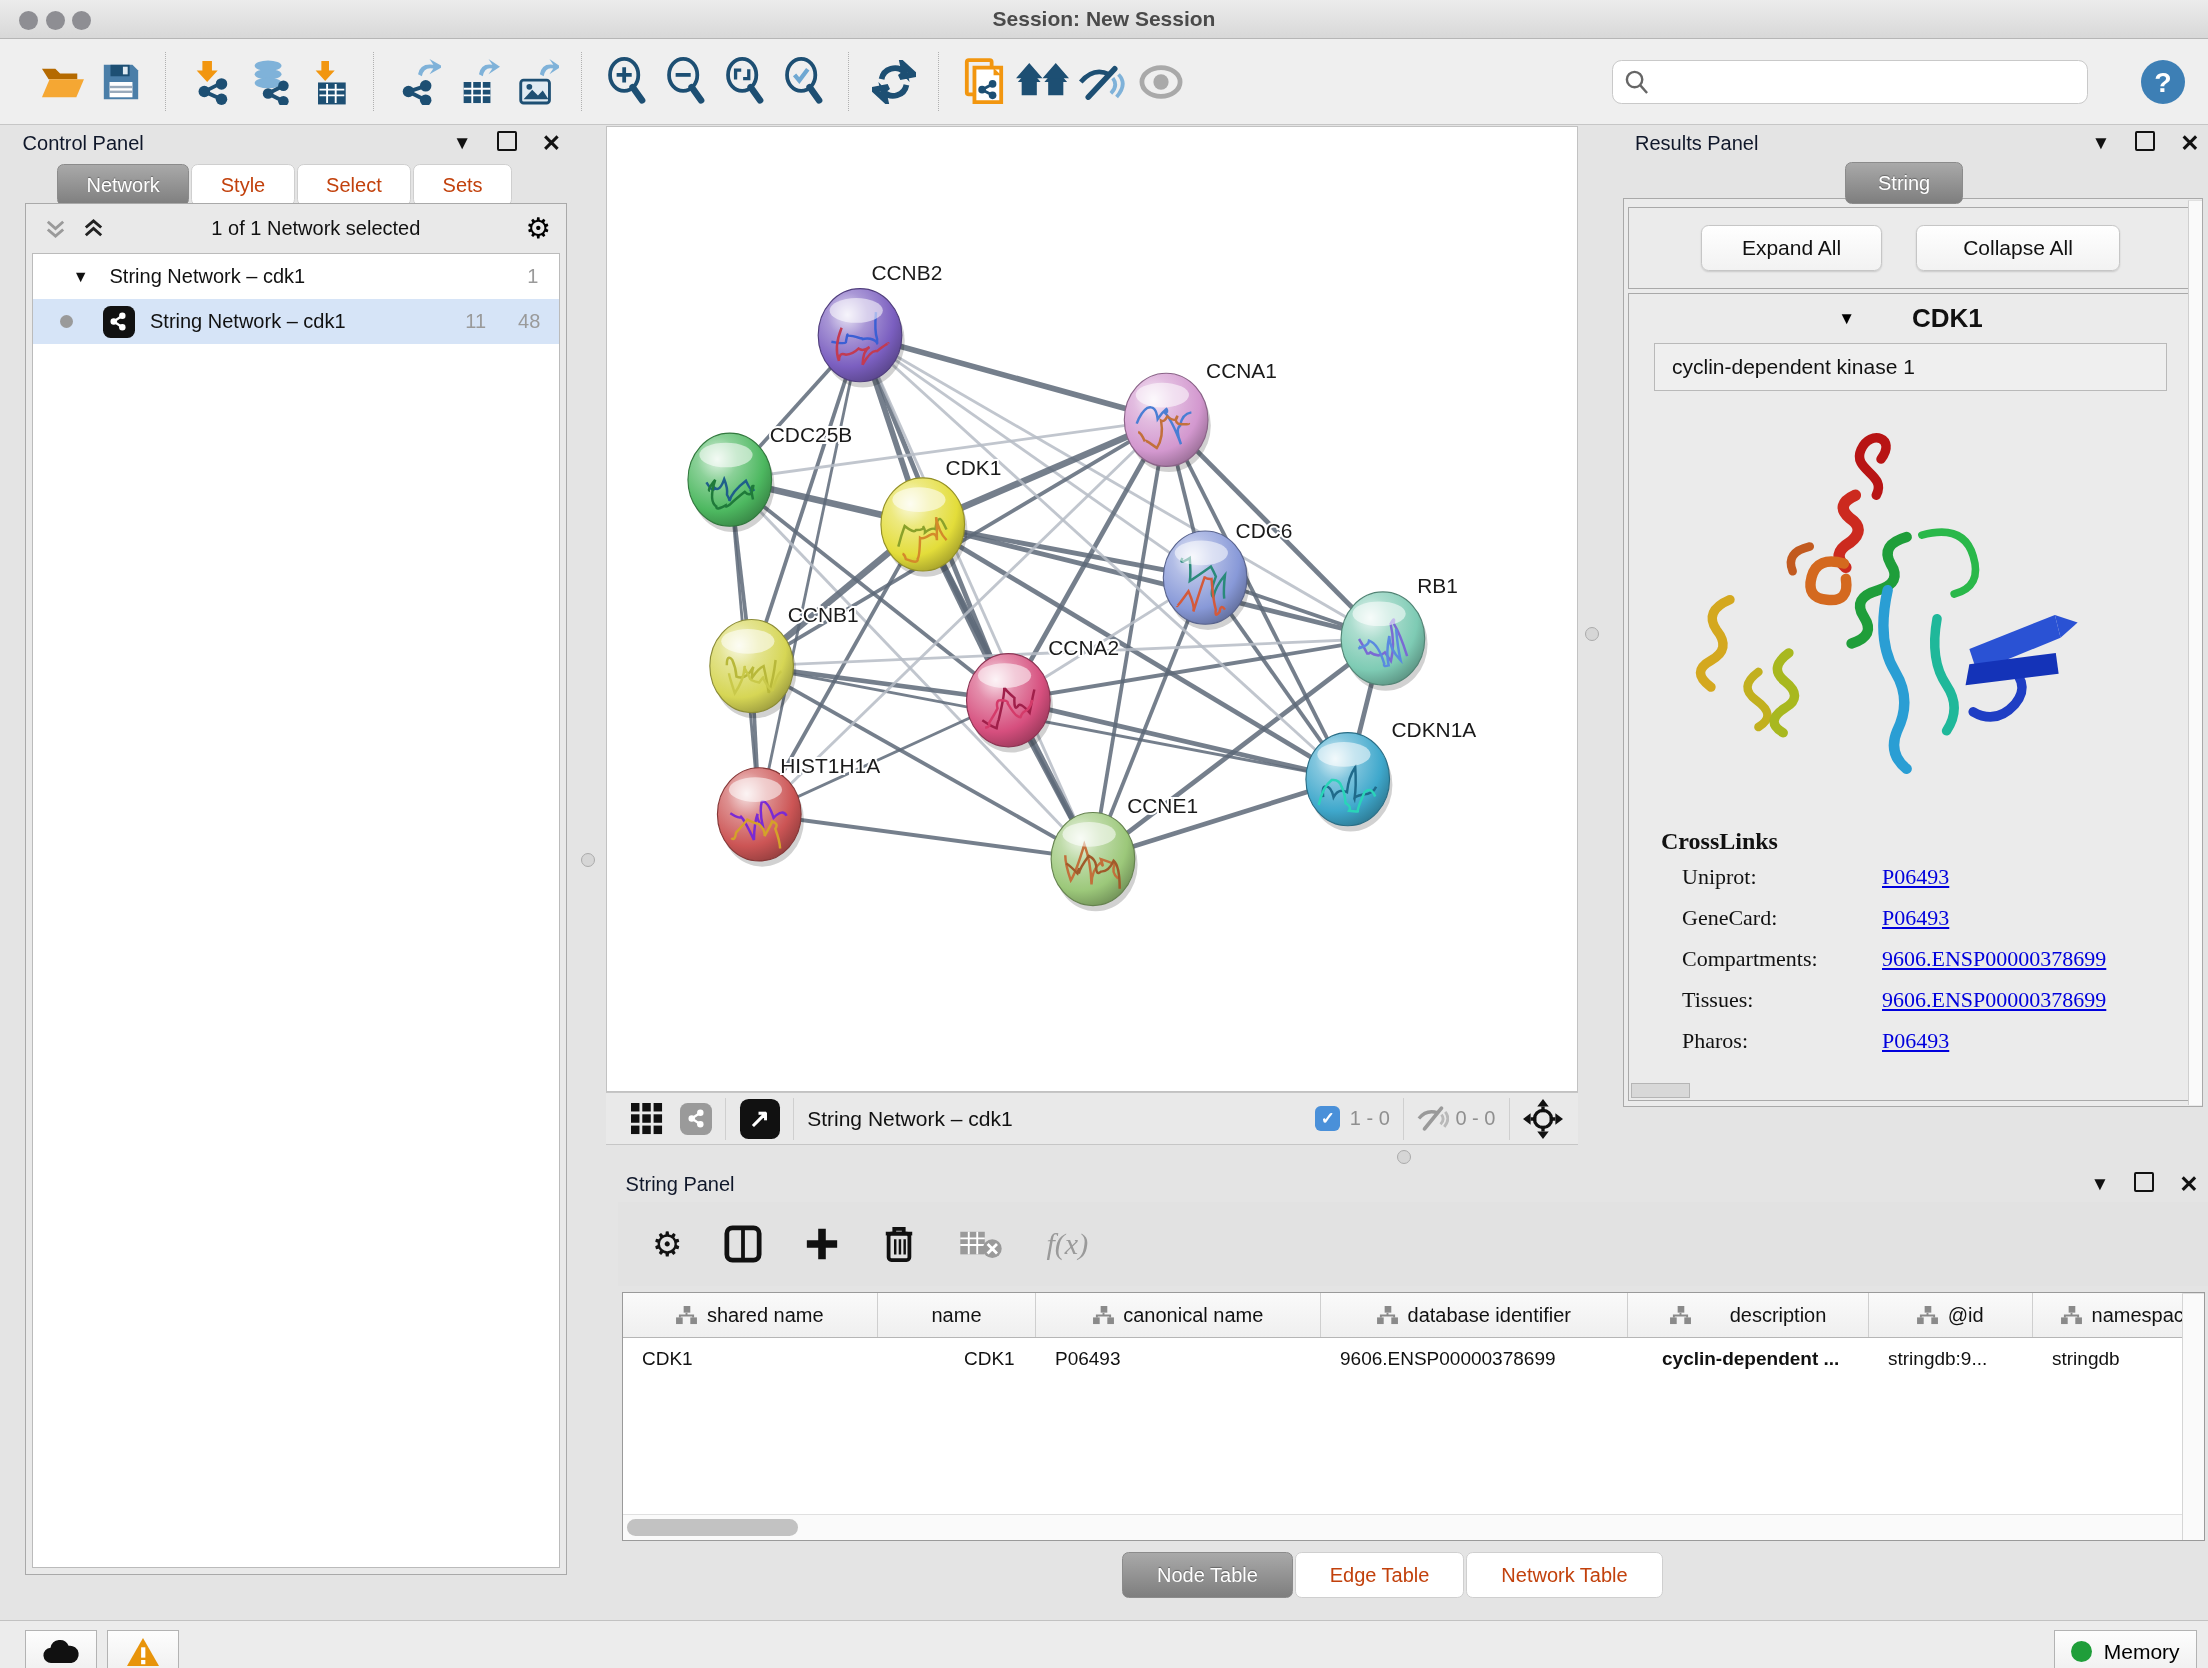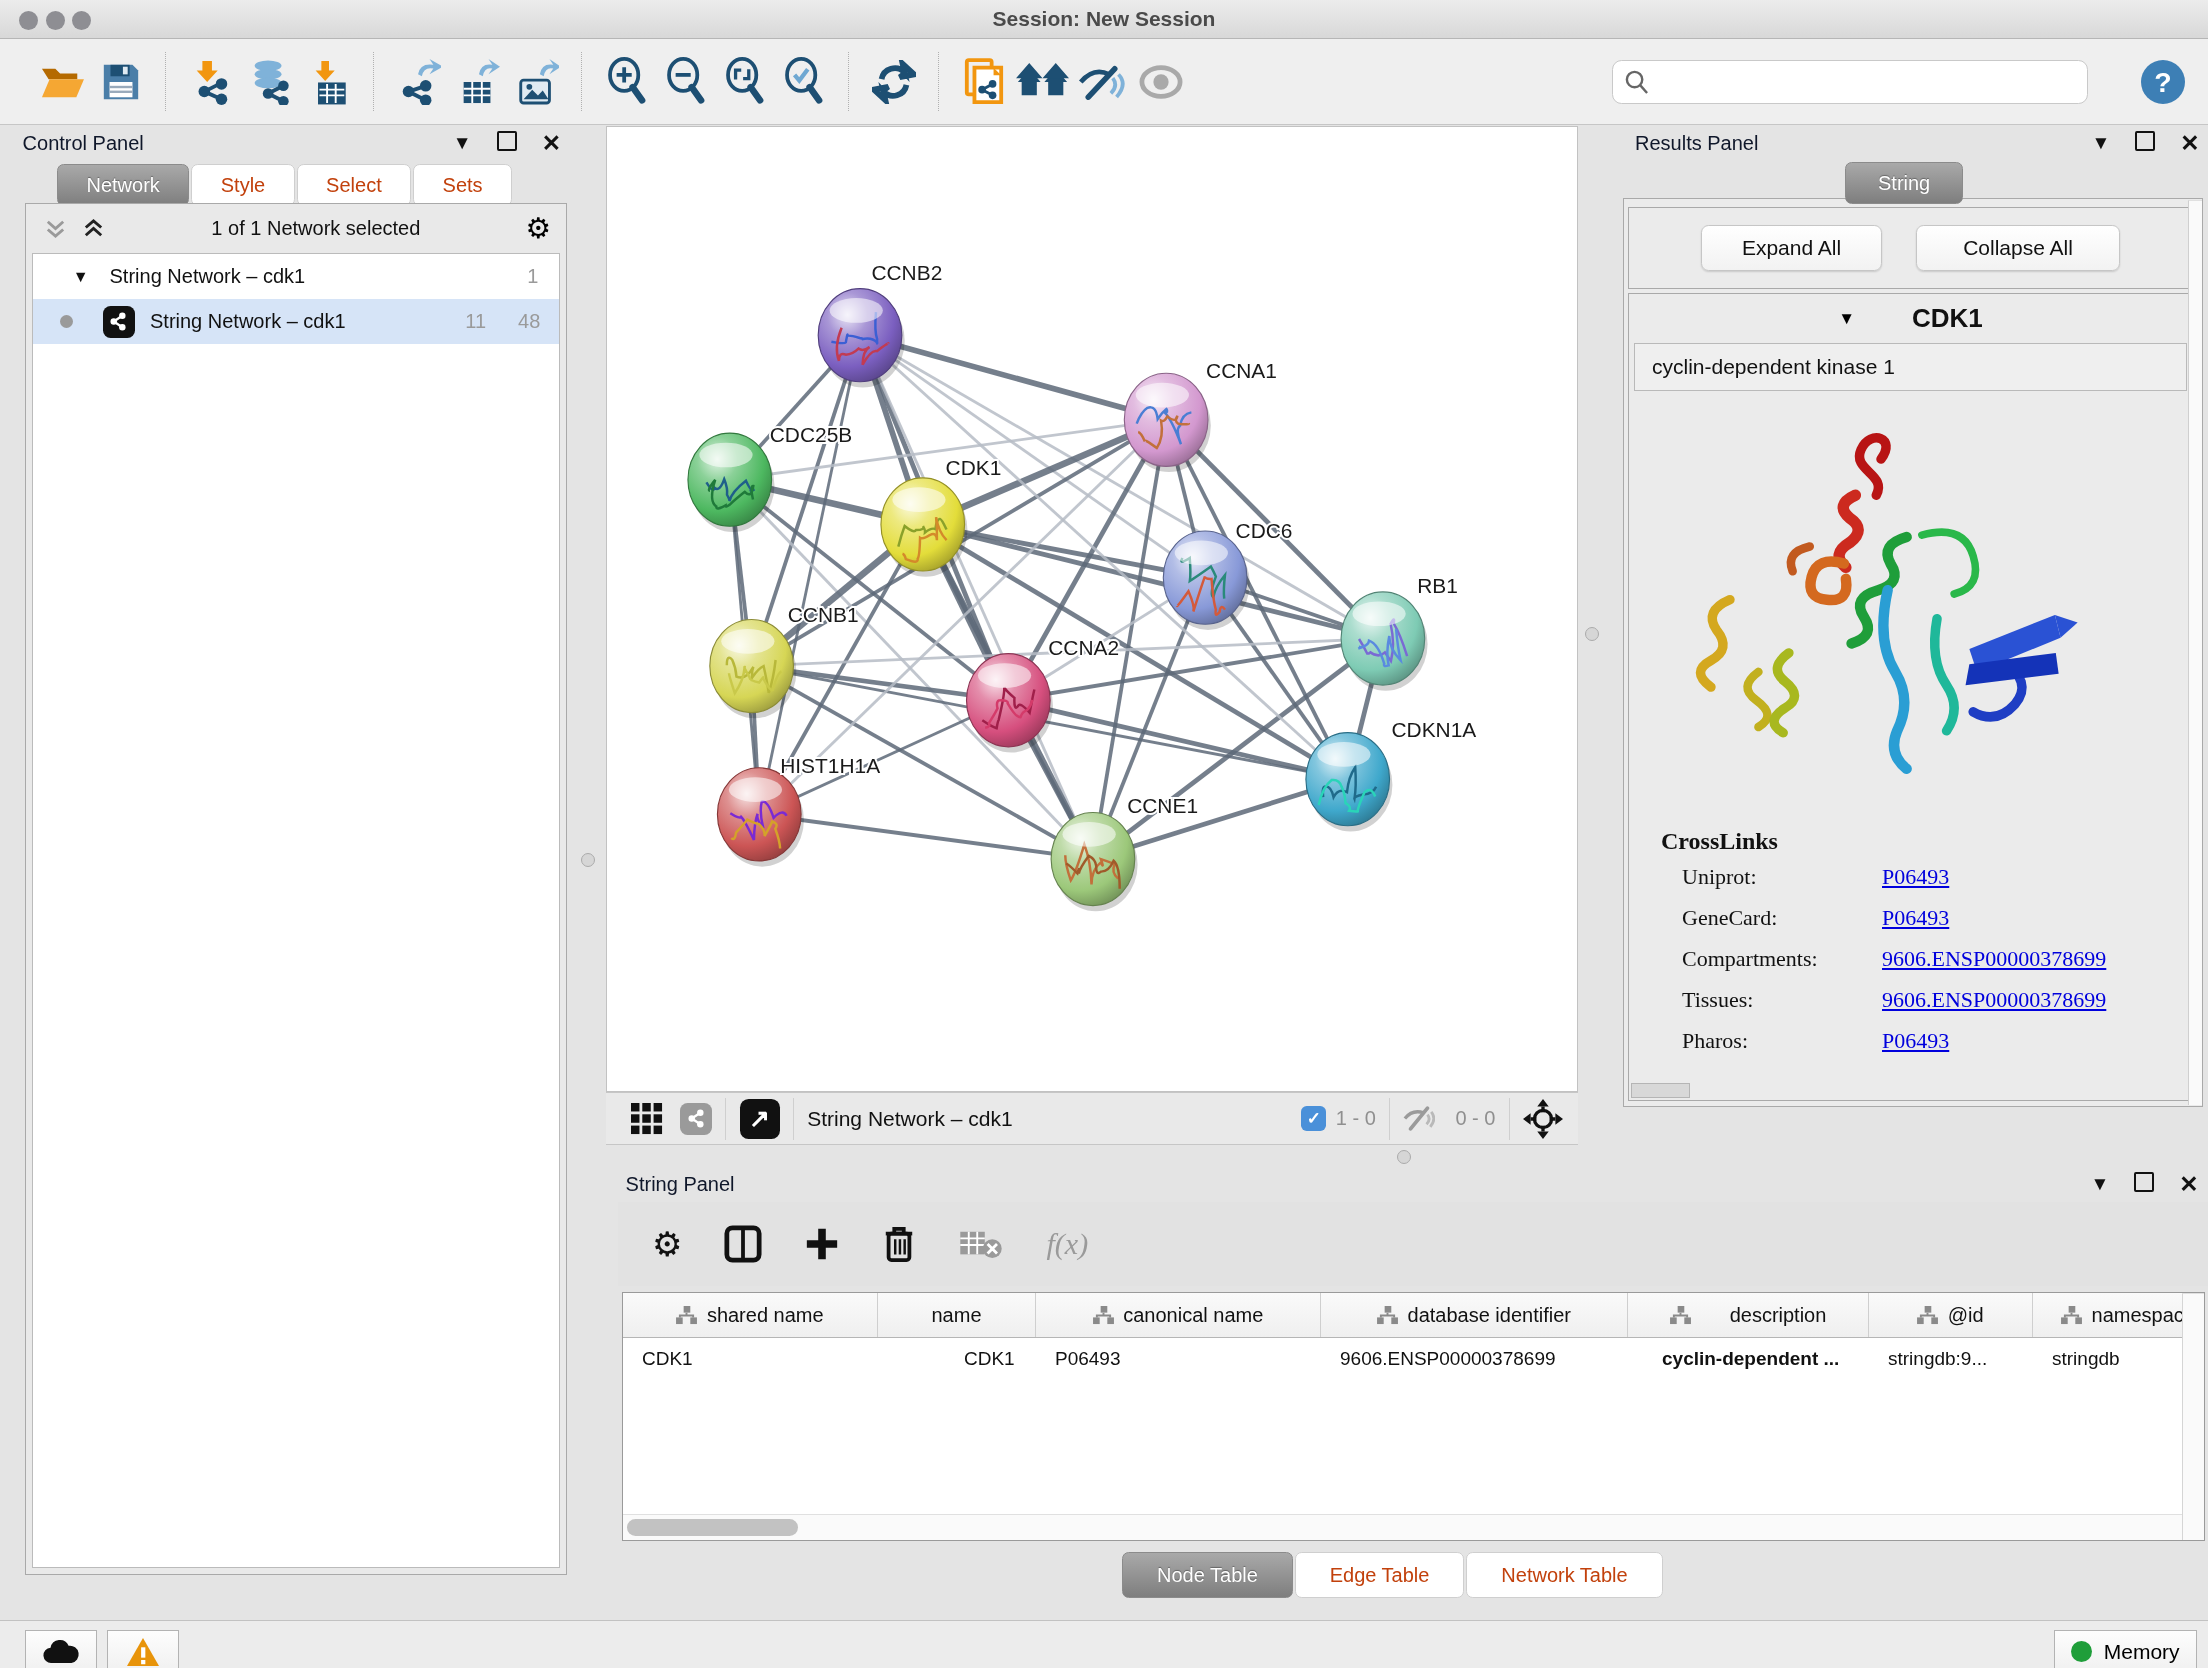--- a/index.html
+++ b/index.html
@@ -537,21 +537,21 @@
   <span style="font-size:21px;color:#111;">String Network – cdk1</span>
   <span style="flex:1"></span>
   <span class="cbx">✓</span>
   <span class="graytxt" style="margin-left:9.5px;">1 - 0</span>
   <span class="nb-sep"></span>
   <svg width="32" height="27" viewBox="0 0 34 28">
       <path d="M2 14q8-10 20-6" fill="none" stroke="#9a9a9a" stroke-width="3.5"></path>
       <path d="M26 3L8 25" stroke="#9a9a9a" stroke-width="4" stroke-linecap="round"></path>
       <path d="M26 10q4 5-1 10M30 7q6 7-1 16" fill="none" stroke="#b9b9b9" stroke-width="3"></path>
     </svg>
-  <span class="graytxt" style="margin-left:20px;text-align:right;">0 - 0</span>
+  <span class="graytxt" style="margin-left:6px;text-align:right;">0 - 0</span>
   <span class="nb-sep"></span>
   <svg width="40" height="40" viewBox="0 0 42 42" style="margin-right:15px">
       <circle cx="21" cy="21" r="9" fill="none" stroke="#111" stroke-width="3.5"></circle>
       <g fill="#111">
         <path d="M21 0l6 8H15zM21 42l-6-8h12zM0 21l8-6v12zM42 21l-8 6V15z"></path>
       </g>
       <path d="M21 8v6M21 28v6M8 21h6M28 21h6" stroke="#111" stroke-width="3.5"></path>
     </svg>
 </div>
 
@@ -566,21 +566,21 @@
 <div class="abs tabbtn sel" style="left:1845px;top:162px;z-index:5;padding:0 32px;">String</div>
 <div class="abs" style="left:1628px;top:207px;width:565px;height:82px;border:1.9px solid #a9a9a9;box-sizing:border-box;display:flex;align-items:center;justify-content:center;gap:34px;">
   <div class="btn" style="width:179px;height:44px;">Expand All</div>
   <div class="btn" style="width:202px;height:44px;">Collapse All</div>
 </div>
 <div class="abs" style="left:1628px;top:293px;width:565px;height:808px;border:1.9px solid #a9a9a9;box-sizing:border-box;">
   <div style="height:49px;display:flex;align-items:center;justify-content:center;gap:57px;">
     <span style="font-size:17px;">▼</span>
     <span style="font-size:26px;font-weight:700;color:#111;">CDK1</span>
   </div>
-  <div style="margin:0 5px;border:1px solid #b9b9b9;background:#efefef;height:46px;display:flex;align-items:center;">
+  <div style="margin:0 25px;border:1px solid #b9b9b9;background:#efefef;height:46px;display:flex;align-items:center;">
     <span style="margin-left:17px;font-size:21px;color:#111;">cyclin-dependent kinase 1</span>
   </div>
   <svg width="447" height="418" viewBox="0 0 470 440" style="margin:13.3px 0 0 38px;">
     <g fill="none" stroke-linecap="round">
       <path d="M225,58 C242,36 214,26 204,48 C194,70 232,74 220,96" stroke="#b81414" stroke-width="10"></path>
       <path d="M198,96 q-22,10 -6,24 q18,12 0,26 q-20,12 -4,26" stroke="#cc2a1f" stroke-width="12"></path>
       <path d="M186,168 q-28,-8 -34,14 q-6,22 16,24 q24,3 20,-22" stroke="#d4691f" stroke-width="11"></path>
       <path d="M150,150 q-26,6 -18,26" stroke="#c25a1f" stroke-width="9"></path>
       <path d="M66,206 q-28,12 -14,32 q16,20 -6,32 q-22,12 0,28" stroke="#d4a81f" stroke-width="10"></path>
       <path d="M96,282 q-22,16 -2,30 q22,16 2,28" stroke="#c2b01f" stroke-width="9"></path>

